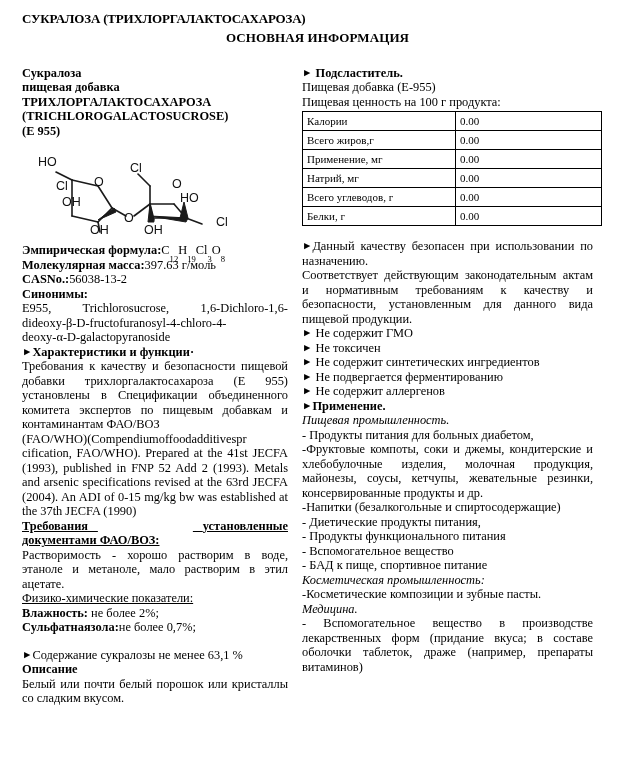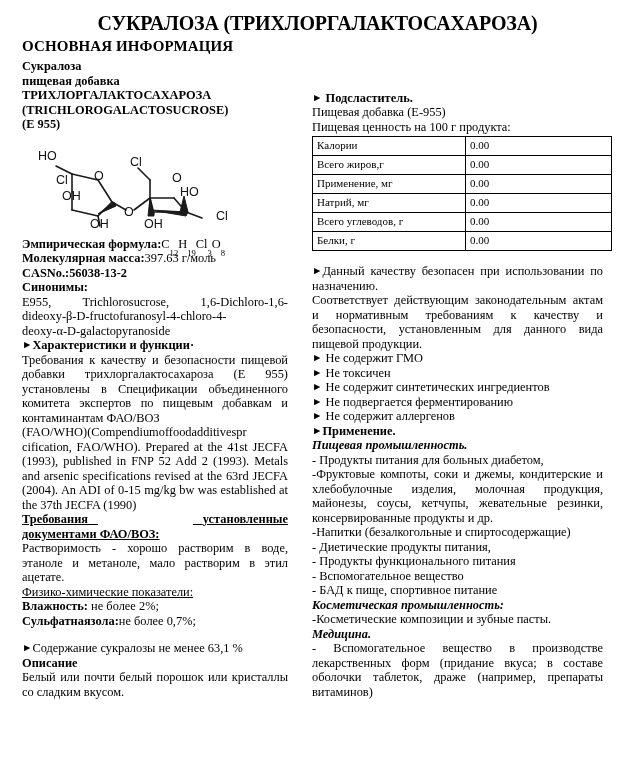--- a/index.html
+++ b/index.html
@@ -17,51 +17,51 @@
   }
   .page {
     position: relative;
     width: 635px;
     height: 770px;
     box-sizing: border-box;
     padding: 10px 22px 0 22px;
   }
   
   .doc-title {
-    text-align: center;
+    text-align: left;
     font-weight: bold;
-    font-size: 20px;
+    font-size: 13px;
     letter-spacing: -0.2px;
     line-height: 1.15;
     margin: 2px 0 0 0;
   }
   .doc-subtitle {
-    text-align: left;
+    text-align: center;
     font-weight: bold;
-    font-size: 15px;
+    font-size: 13px;
     letter-spacing: 0.1px;
     margin: 3px 0 0 0;
   }
   
   .columns {
     display: flex;
-    gap: 24px;
-    margin-top: 4px;
-    align-items: flex-end;
+    gap: 14px;
+    margin-top: 20px;
+    align-items: flex-start;
   }
   .col-left { width: 266px; flex: 0 0 266px; }
   .col-right { width: 291px; flex: 0 0 291px; }
 
   .p, .b, .bi, .u, .bu, .just, .item {
     font-size: 12.4px;
     line-height: 1.17;
     margin: 0;
   }
   .b { font-weight: bold; }
-  .bi { font-weight: bold; font-style: italic; }
+  .bi { font-weight: normal; font-style: italic; }
   .u { text-decoration: underline; }
   .bu { font-weight: bold; text-decoration: underline; }
   .just { text-align: justify; text-align-last: left; }
   .just-full { text-align: justify; text-align-last: justify; }
   sub { font-size: 8.6px; vertical-align: baseline; position: relative; top: 8px; }
 
   .tri { font-size: 10.5px; line-height: 1; vertical-align: 1px; }
 
   
   .molecule {
@@ -158,21 +158,21 @@
 
       <div class="b">
         <span>Эмпирическая формула:</span><span class="p" style="font-weight:normal">C<sub>12</sub>H<sub>19</sub>Cl<sub>3</sub>O<sub>8</sub></span>
       </div>
 
       <div class="b">
         <span>Молекулярная масса:</span><span style="font-weight:normal">397.63  г/моль</span>
       </div>
 
       <div class="b">
-        <span>CASNo.:</span><span style="font-weight:bold">56038-13-2</span>
+        <span>CASNo.:</span><span style="font-weight:normal">56038-13-2</span>
       </div>
 
       <div class="b">Синонимы:</div>
       <div class="p just-full">E955,    Trichlorosucrose,    1,6-Dichloro-1,6-</div>
       <div class="p">dideoxy-β-D-fructofuranosyl-4-chloro-4-</div>
       <div class="p">deoxy-α-D-galactopyranoside</div>
 
       <div class="b">
         <span class="tri">►</span><span>Характеристики и функции·</span>
       </div>

